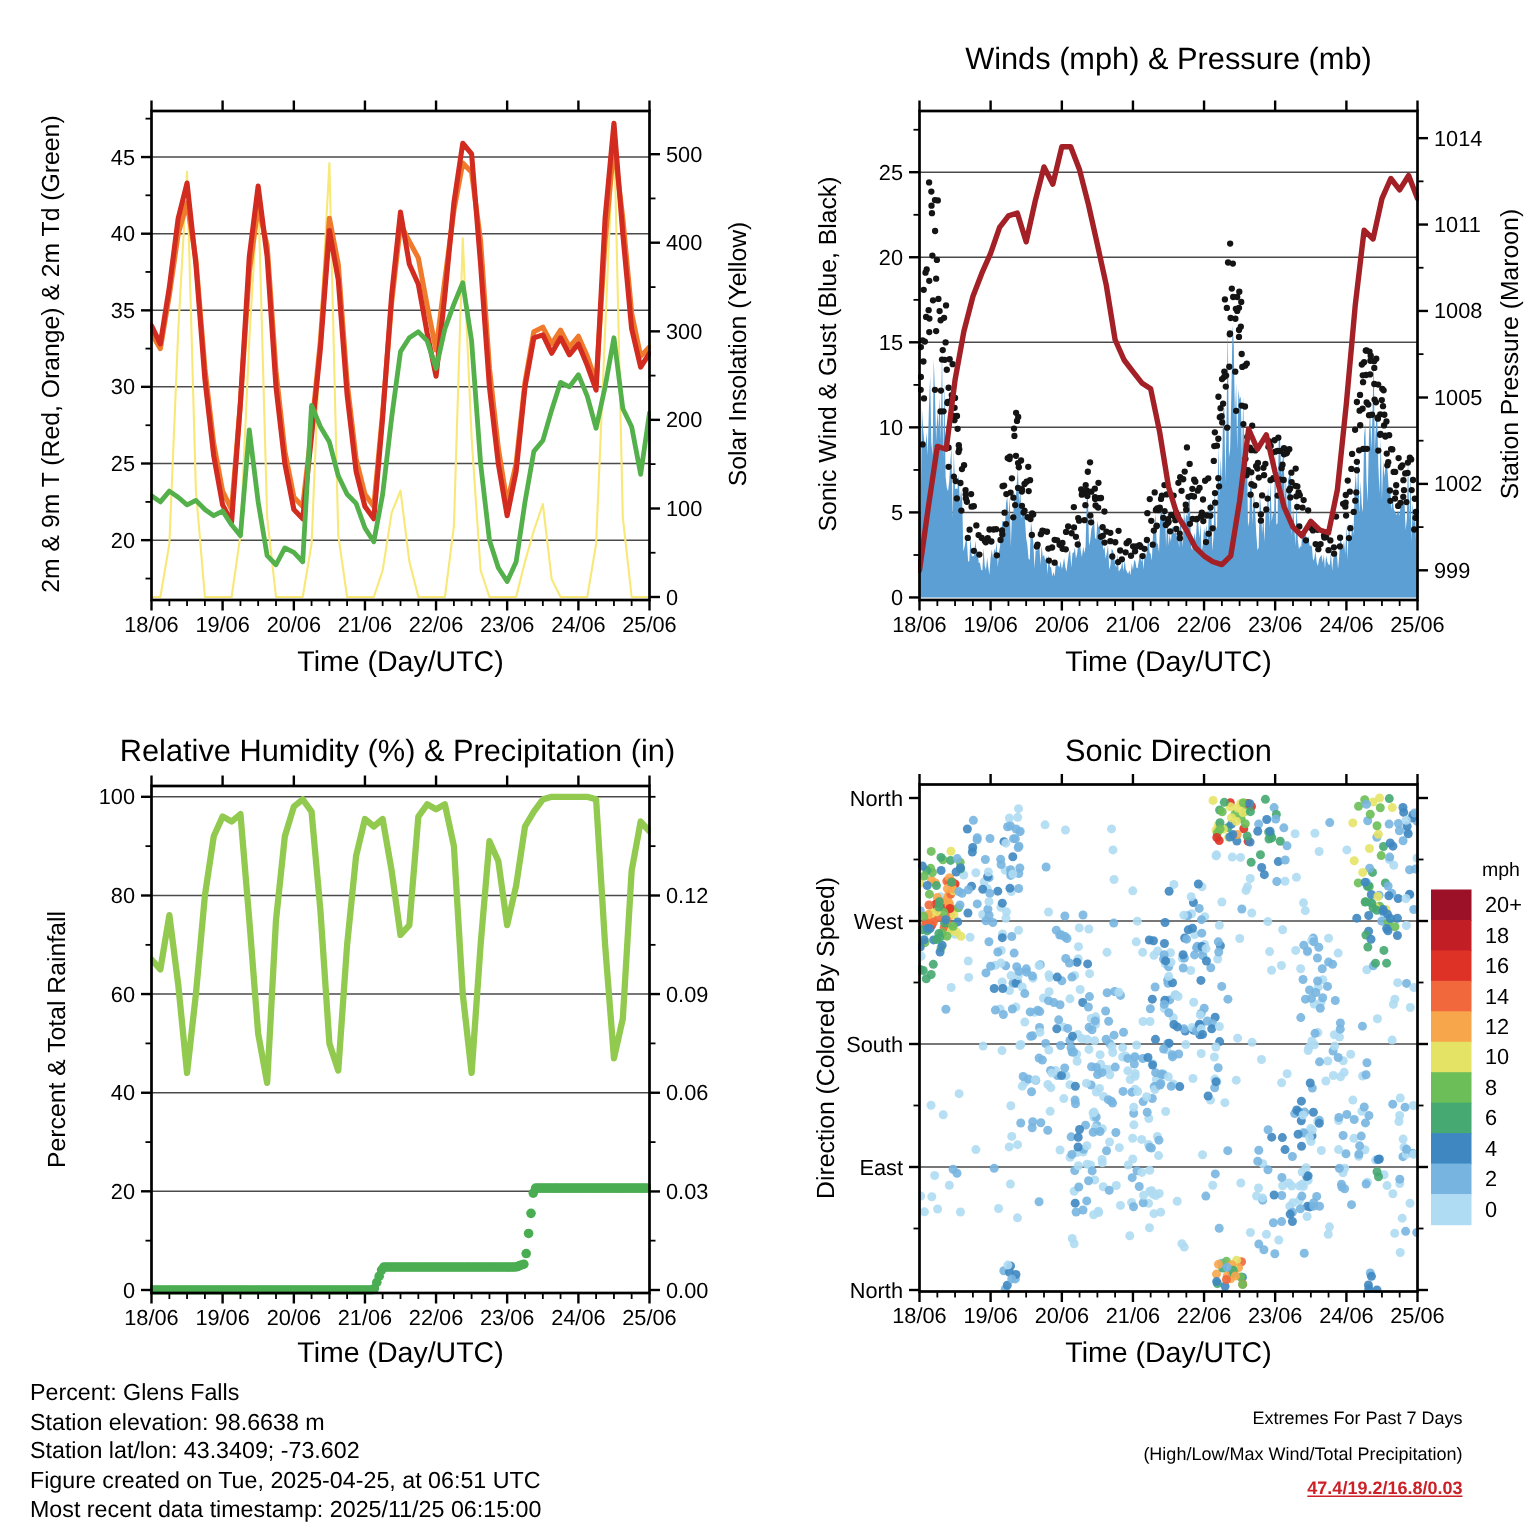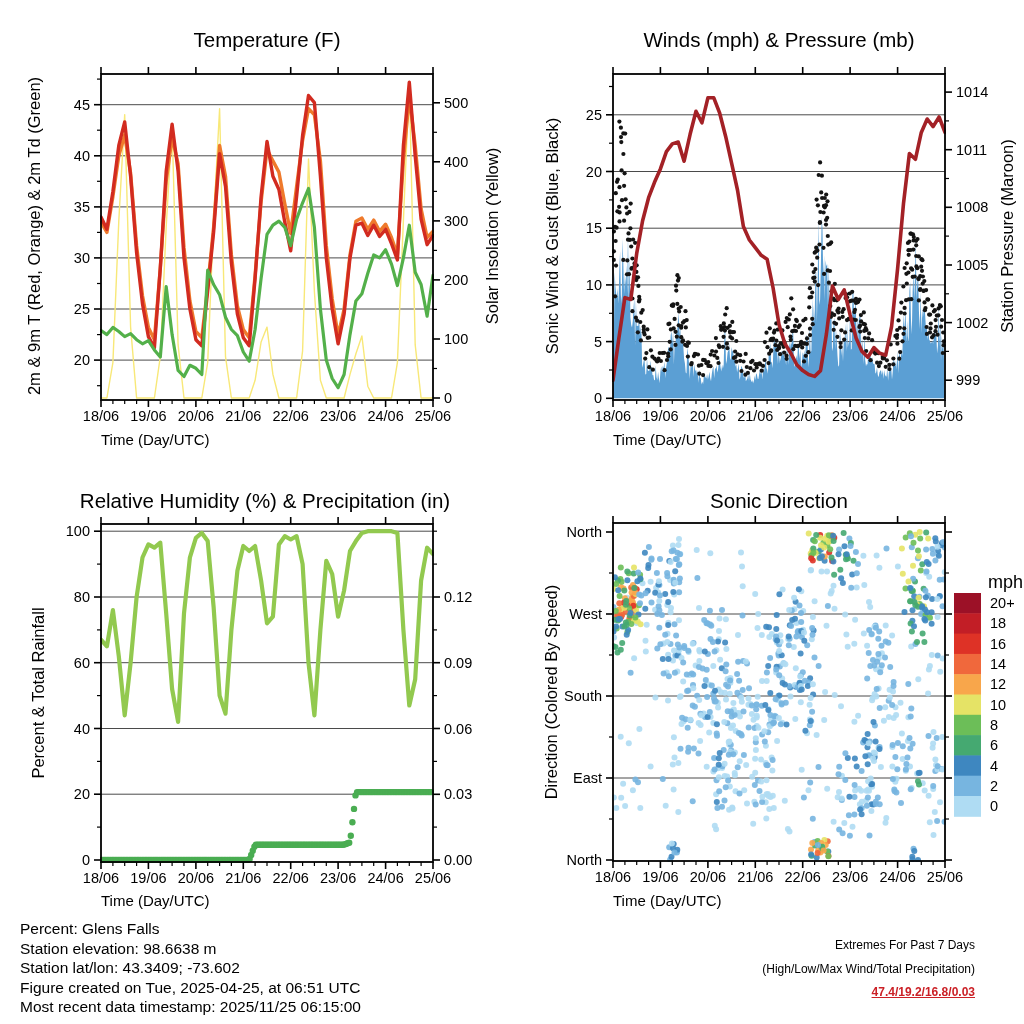--- a/index.html
+++ b/index.html
@@ -5,34 +5,34 @@
 <style>
   html,body{margin:0;padding:0;background:#fff;}
   #fig{position:relative;width:1024px;height:1024px;background:#fff;overflow:hidden;
        font-family:"Liberation Sans",sans-serif;color:#000;}
   #plots{position:absolute;left:0;top:0;}
   .ctitle{position:absolute;text-align:center;font-size:20.5px;white-space:nowrap;}
   #t0{left:101px;top:28px;width:332px;}
   #t1{left:613px;top:28px;width:332px;}
   #t2{left:31px;top:489px;width:468px;}
   #t3{left:613px;top:489px;width:332px;}
-  .xlab{position:absolute;text-align:left;font-size:15px;}
+  .xlab{position:absolute;text-align:center;font-size:19px;}
   #x0{left:101px;top:431px;width:332px;}
   #x1{left:613px;top:431px;width:332px;}
   #x2{left:101px;top:892px;width:332px;}
   #x3{left:613px;top:892px;width:332px;}
   .ylab{position:absolute;font-size:16.5px;text-align:center;transform:rotate(-90deg);
         height:20px;line-height:20px;white-space:nowrap;}
   #yl0{left:-131px;top:226px;width:330px;}
   #yr0{left:327px;top:226px;width:330px;}
   #yl1{left:387px;top:226px;width:330px;}
   #yr1{left:842px;top:226px;width:330px;}
   #yl2{left:-127px;top:683px;width:330px;}
   #yl3{left:386px;top:682px;width:330px;}
-  .cbtitle{position:absolute;left:988px;top:572px;font-size:18px;}
+  .cbtitle{position:absolute;left:988px;top:572px;font-size:13px;}
   .footL{position:absolute;left:20px;top:919px;font-size:15.5px;line-height:19.6px;}
   .footR{position:absolute;left:535px;top:934px;width:440px;text-align:right;
          font-size:12px;line-height:23.5px;}
   .footR .vals{font-weight:bold;text-decoration:underline;}
 </style>
 </head>
 <body>
 
 <div id="fig">
   <svg id="plots" width="1024" height="1024">
@@ -2181,21 +2181,20 @@
           <rect x="954" y="755.4" width="27" height="20.8" fill="#3E87C0"></rect>
           <text x="990" y="770.5" font-size="14.5" font-family="Liberation Sans, sans-serif" fill="#000">4</text>
           <rect x="954" y="775.7" width="27" height="20.8" fill="#77B5E0"></rect>
           <text x="990" y="790.9" font-size="14.5" font-family="Liberation Sans, sans-serif" fill="#000">2</text>
           <rect x="954" y="796.0" width="27" height="20.8" fill="#AFDCF3"></rect>
           <text x="990" y="811.1" font-size="14.5" font-family="Liberation Sans, sans-serif" fill="#000">0</text>
         </g>
       </g>
     </svg>
 
-  <div class="ctitle" id="t0">Temperature (F)</div>
   <div class="ctitle" id="t1">Winds (mph) &amp; Pressure (mb)</div>
   <div class="ctitle" id="t2">Relative Humidity (%) &amp; Precipitation (in)</div>
   <div class="ctitle" id="t3">Sonic Direction</div>
 
   <div class="xlab" id="x0">Time (Day/UTC)</div>
   <div class="xlab" id="x1">Time (Day/UTC)</div>
   <div class="xlab" id="x2">Time (Day/UTC)</div>
   <div class="xlab" id="x3">Time (Day/UTC)</div>
 
   <div class="ylab" id="yl0">2m &amp; 9m T (Red, Orange) &amp; 2m Td (Green)</div>

